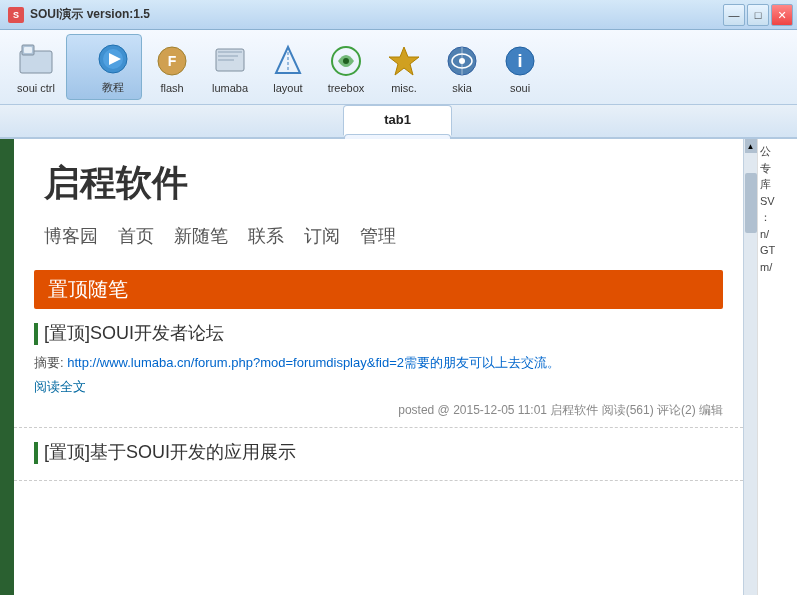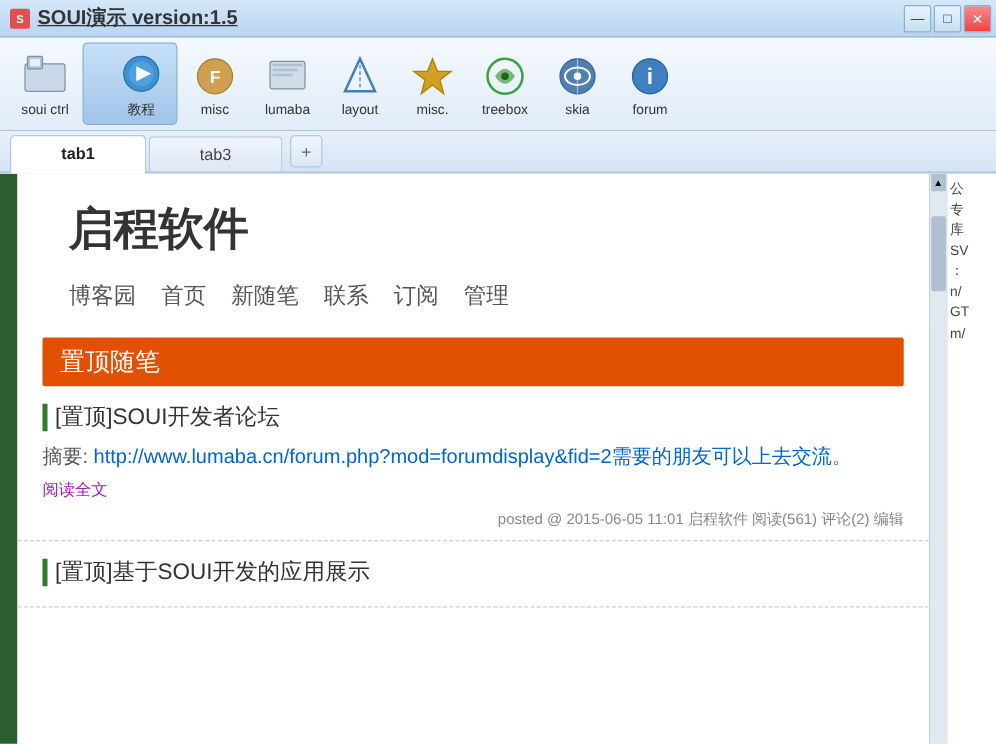--- a/index.html
+++ b/index.html
@@ -17,21 +17,21 @@
     }
     .title-bar-icon {
       width: 16px; height: 16px;
       background: #e05050;
       border-radius: 2px;
       margin-right: 6px;
       display: flex; align-items: center; justify-content: center;
       font-size: 10px; color: white; font-weight: bold;
     }
     .title-bar-text {
-      font-size: 16px; color: #333; font-weight: bold; text-decoration: underline;
+      font-size: 12px; color: #333; font-weight: bold;
     }
     .title-bar-controls {
       position: absolute; right: 4px; top: 4px;
       display: flex; gap: 2px;
     }
     .title-btn {
       width: 22px; height: 22px;
       border: 1px solid #8ab0d0;
       background: linear-gradient(to bottom, #e8f4ff, #c8dff0);
       border-radius: 2px;
@@ -67,23 +67,24 @@
     }
     .tool-label {
       font-size: 11px; color: #333; margin-top: 1px;
     }
 
     
     .tab-bar {
       background: linear-gradient(to bottom, #e8f0f8, #d4e4f4);
       border-bottom: 2px solid #b0c8e0;
       display: flex;
-      align-items: flex-end;
+      align-items: center;
       padding: 0 8px;
       height: 34px;
+      flex-direction: column;
     }
     .tab {
       padding: 6px 40px;
       background: linear-gradient(to bottom, #f0f6ff, #dce8f4);
       border: 1px solid #b0c8e0;
       border-bottom: none;
       margin-right: 2px;
       cursor: pointer;
       font-size: 13px;
       color: #444;
@@ -125,21 +126,21 @@
 
     
     .content-area {
       flex: 1;
       overflow: hidden;
       background: white;
       position: relative;
     }
 
     .blog-header {
-      padding: 20px 30px 10px 41px;
+      padding: 20px 30px 10px 30px;
       background: white;
     }
     .blog-title {
       font-size: 36px;
       color: #333;
       font-weight: bold;
       margin-bottom: 16px;
     }
     .blog-nav {
       display: flex;
@@ -169,31 +170,31 @@
       align-items: flex-end;
       gap: 6px;
       margin-bottom: 8px;
     }
     .post-title-bar {
       width: 4px; height: 22px;
       background: #2a7a30;
       flex-shrink: 0;
     }
     .post-summary {
-      font-size: 16px;
+      font-size: 13px;
       color: #555;
       margin-bottom: 4px;
       line-height: 1.6;
     }
     .post-summary a {
       color: #0066cc;
       text-decoration: none;
     }
     .post-read-more {
-      color: #a21caf;
+      color: #0369a1;
       font-size: 13px;
       cursor: pointer;
     }
     .post-meta {
       font-size: 12px;
       color: #888;
       text-align: right;
       margin-top: 6px;
     }
 
@@ -265,21 +266,21 @@
     <span class="tool-label">教程</span>
   </div>
 
   <div class="tool-item">
     <div class="tool-icon">
       <svg width="36" height="36" viewBox="0 0 36 36">
         <circle cx="18" cy="18" r="14" fill="#d0a050" stroke="#a08030" stroke-width="1"></circle>
         <text x="18" y="23" text-anchor="middle" fill="white" font-size="14" font-weight="bold">F</text>
       </svg>
     </div>
-    <span class="tool-label">misc</span>
+    <span class="tool-label">flash</span>
   </div>
 
   <div class="tool-item">
     <div class="tool-icon">
       <svg width="36" height="36" viewBox="0 0 36 36">
         <rect x="4" y="6" width="28" height="22" rx="2" fill="#d0dce8" stroke="#8090a0" stroke-width="1"></rect>
         <rect x="6" y="8" width="24" height="2" fill="#b0c0d0"></rect>
         <rect x="6" y="12" width="20" height="2" fill="#b0c0d0"></rect>
         <rect x="6" y="16" width="16" height="2" fill="#b0c0d0"></rect>
       </svg>
@@ -294,35 +295,35 @@
         <line x1="18" y1="4" x2="18" y2="30" stroke="#4080c0" stroke-width="1" stroke-dasharray="3,2"></line>
         <line x1="6" y1="30" x2="30" y2="30" stroke="#4080c0" stroke-width="1"></line>
       </svg>
     </div>
     <span class="tool-label">layout</span>
   </div>
 
   <div class="tool-item">
     <div class="tool-icon">
       <svg width="36" height="36" viewBox="0 0 36 36">
-        <polygon points="18,4 22,14 33,14 24,21 27,32 18,25 9,32 12,21 3,14 14,14" fill="#d0a020" stroke="#b08000" stroke-width="1"></polygon>
-      </svg>
-    </div>
-    <span class="tool-label">misc.</span>
-  </div>
-
-  <div class="tool-item">
-    <div class="tool-icon">
-      <svg width="36" height="36" viewBox="0 0 36 36">
         <circle cx="18" cy="18" r="14" fill="none" stroke="#40a040" stroke-width="2"></circle>
         <path d="M10,18 Q18,6 26,18 Q18,30 10,18Z" fill="#40a040" opacity="0.7"></path>
         <circle cx="18" cy="18" r="3" fill="#206020"></circle>
       </svg>
     </div>
     <span class="tool-label">treebox</span>
+  </div>
+
+  <div class="tool-item">
+    <div class="tool-icon">
+      <svg width="36" height="36" viewBox="0 0 36 36">
+        <polygon points="18,4 22,14 33,14 24,21 27,32 18,25 9,32 12,21 3,14 14,14" fill="#d0a020" stroke="#b08000" stroke-width="1"></polygon>
+      </svg>
+    </div>
+    <span class="tool-label">misc.</span>
   </div>
 
   <div class="tool-item">
     <div class="tool-icon">
       <svg width="36" height="36" viewBox="0 0 36 36">
         <circle cx="18" cy="18" r="14" fill="#5080b0" stroke="#3060a0" stroke-width="1"></circle>
         <ellipse cx="18" cy="18" rx="10" ry="7" fill="none" stroke="white" stroke-width="1.5"></ellipse>
         <circle cx="18" cy="18" r="3" fill="white"></circle>
         <line x1="18" y1="4" x2="18" y2="32" stroke="white" stroke-width="1" opacity="0.5"></line>
       </svg>
@@ -330,21 +331,21 @@
     <span class="tool-label">skia</span>
   </div>
 
   <div class="tool-item">
     <div class="tool-icon">
       <svg width="36" height="36" viewBox="0 0 36 36">
         <circle cx="18" cy="18" r="14" fill="#4080c0" stroke="#2060a0" stroke-width="1"></circle>
         <text x="18" y="24" text-anchor="middle" fill="white" font-size="18" font-weight="bold">i</text>
       </svg>
     </div>
-    <span class="tool-label">forum</span>
+    <span class="tool-label">soui</span>
   </div>
 </div>
 
 <div class="tab-bar">
   <div class="tab active">tab1</div>
   <div class="tab">tab3</div>
   <div class="tab-add">+</div>
 </div>
 
 <div class="main-content">
@@ -368,21 +369,21 @@
 
     <div class="post-item">
       <div class="post-title">
         <div class="post-title-bar"></div>
         <span>[置顶]SOUI开发者论坛</span>
       </div>
       <div class="post-summary">
         <span>摘要: </span><a href="#">http://www.lumaba.cn/forum.php?mod=forumdisplay&amp;fid=2需要的朋友可以上去交流。</a>
       </div>
       <div class="post-read-more">阅读全文</div>
-      <div class="post-meta">posted @ 2015-06-05 11:01 启程软件 阅读(561) 评论(2) 编辑</div>
+      <div class="post-meta">posted @ 2015-12-05 11:01 启程软件 阅读(561) 评论(2) 编辑</div>
     </div>
 
     <div class="post-item">
       <div class="post-title">
         <div class="post-title-bar"></div>
         <span>[置顶]基于SOUI开发的应用展示</span>
       </div>
     </div>
   </div>
 

